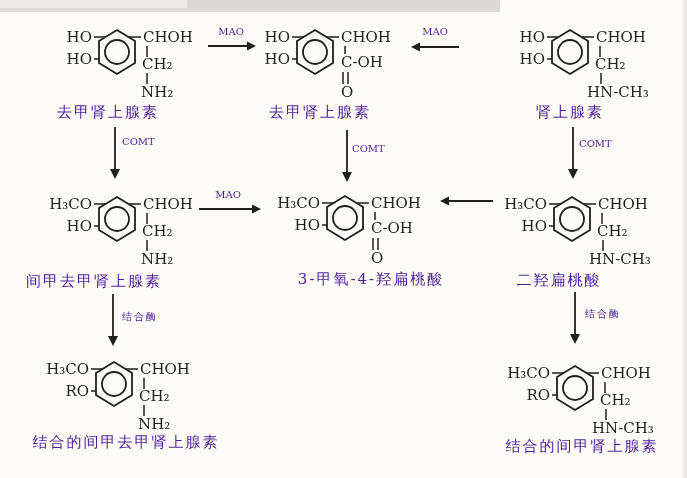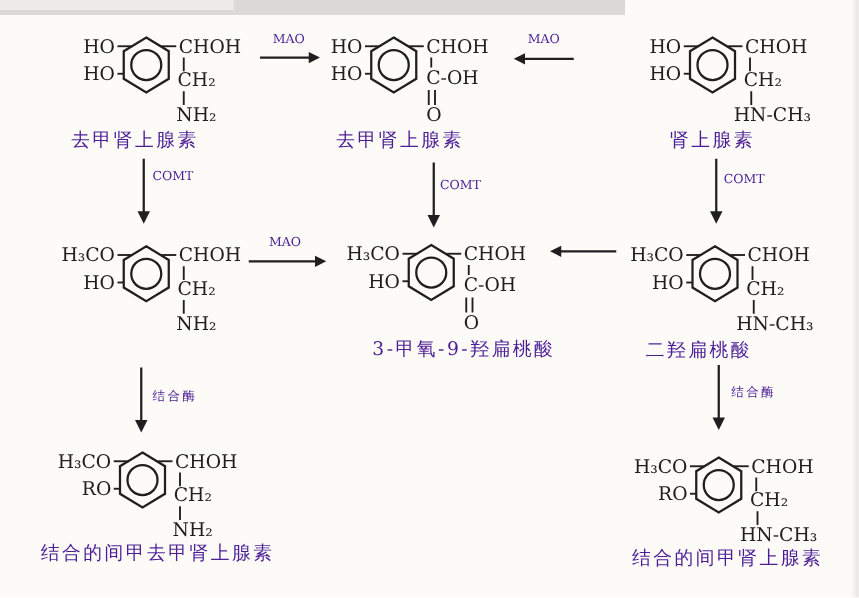--- a/index.html
+++ b/index.html
@@ -113,37 +113,38 @@
     <line class="bond" x1="54" y1="35" x2="59" y2="35"></line>
     <polygon class="ringline" points="77,6 95,17 95,39 77,50 59,39 59,17"></polygon>
     <circle class="ringline" cx="77" cy="28" r="12"></circle>
     <line class="bond" x1="89" y1="13" x2="101" y2="13"></line>
     <text class="chem" x="103" y="18">CHOH</text>
     <line class="bond" x1="107" y1="22" x2="107" y2="33"></line>
     <text class="chem" x="102" y="45">CH₂</text>
     <line class="bond" x1="107" y1="49" x2="107" y2="60"></line>
     <text class="chem" x="101" y="73">NH₂</text>
   </svg>
+  <div class="cname" style="left:94px;top:272px">间甲去甲肾上腺素</div>
 
   <svg class="struct" style="left:268px;top:190px" width="170" height="80">
     <text class="chem" x="52" y="18" text-anchor="end">H₃CO</text>
     <text class="chem" x="52" y="40" text-anchor="end">HO</text>
     <line class="bond" x1="54" y1="13" x2="66" y2="13"></line>
     <line class="bond" x1="54" y1="35" x2="59" y2="35"></line>
     <polygon class="ringline" points="77,6 95,17 95,39 77,50 59,39 59,17"></polygon>
     <circle class="ringline" cx="77" cy="28" r="12"></circle>
     <line class="bond" x1="89" y1="13" x2="101" y2="13"></line>
     <text class="chem" x="103" y="18">CHOH</text>
     <line class="bond" x1="107" y1="22" x2="107" y2="30"></line>
     <text class="chem" x="103" y="43">C-OH</text>
     <line class="bond" x1="105" y1="48" x2="105" y2="60"></line>
     <line class="bond" x1="110" y1="48" x2="110" y2="60"></line>
     <text class="chem" x="103" y="73">O</text>
   </svg>
-  <div class="cname" style="left:371px;top:270px">3-甲氧-9-羟扁桃酸</div>
+  <div class="cname" style="left:371px;top:270px">3-甲氧-4-羟扁桃酸</div>
 
   <svg class="struct" style="left:495px;top:191px" width="170" height="80">
     <text class="chem" x="52" y="18" text-anchor="end">H₃CO</text>
     <text class="chem" x="52" y="40" text-anchor="end">HO</text>
     <line class="bond" x1="54" y1="13" x2="66" y2="13"></line>
     <line class="bond" x1="54" y1="35" x2="59" y2="35"></line>
     <polygon class="ringline" points="77,6 95,17 95,39 77,50 59,39 59,17"></polygon>
     <circle class="ringline" cx="77" cy="28" r="12"></circle>
     <line class="bond" x1="89" y1="13" x2="101" y2="13"></line>
     <text class="chem" x="103" y="18">CHOH</text>

